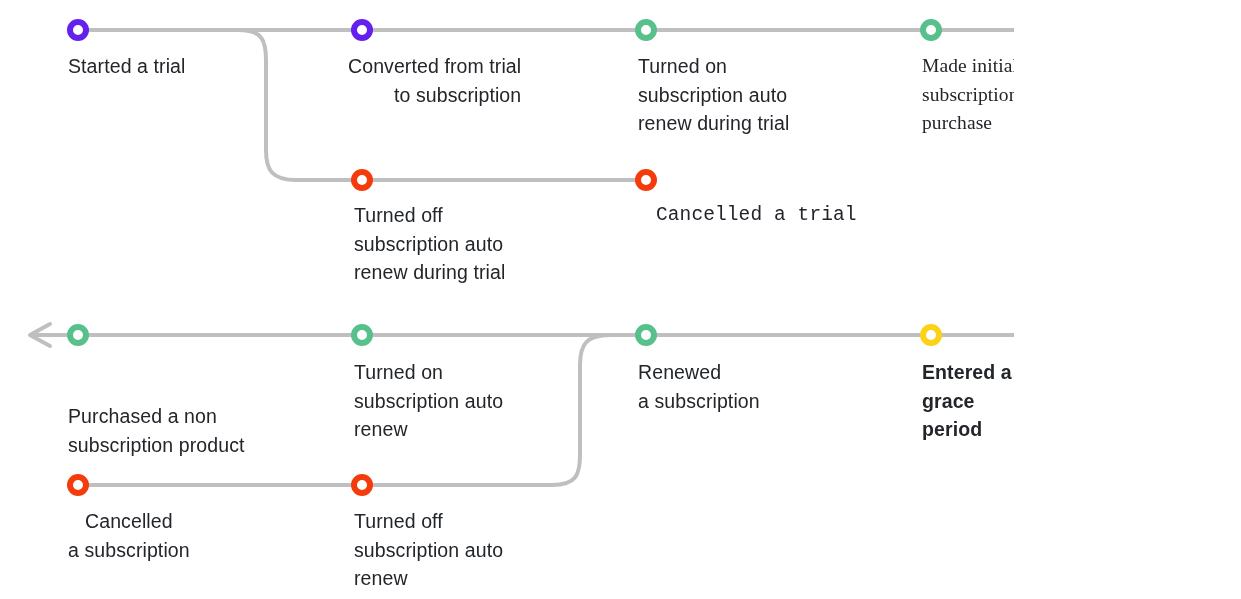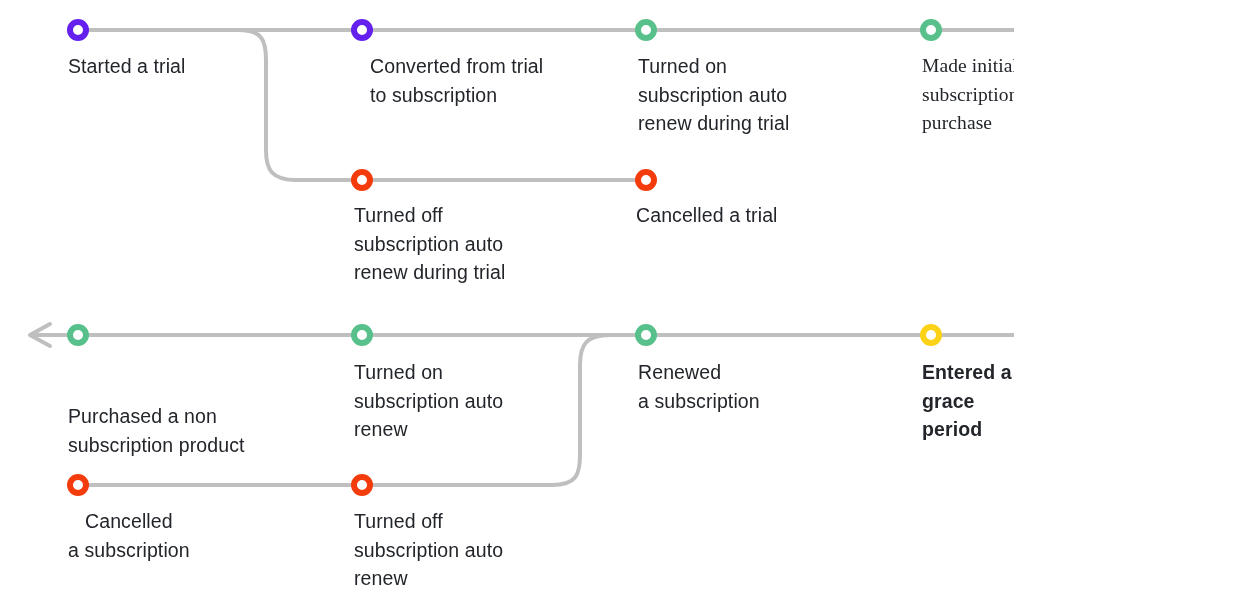--- a/index.html
+++ b/index.html
@@ -79,31 +79,31 @@
       <div class="node" style="left: 635px; top: 169px; width: 22px; height: 22px; border: 6.5px solid rgb(244, 59, 12);"></div>
       <div class="node" style="left: 67px; top: 324px; width: 22px; height: 22px; border: 6.5px solid rgb(88, 192, 139);"></div>
       <div class="node" style="left: 351px; top: 324px; width: 22px; height: 22px; border: 6.5px solid rgb(88, 192, 139);"></div>
       <div class="node" style="left: 635px; top: 324px; width: 22px; height: 22px; border: 6.5px solid rgb(88, 192, 139);"></div>
       <div class="node" style="left: 920px; top: 324px; width: 22px; height: 22px; border: 6.5px solid rgb(252, 210, 23);"></div>
       <div class="node" style="left: 67px; top: 474px; width: 22px; height: 22px; border: 6.5px solid rgb(244, 59, 12);"></div>
       <div class="node" style="left: 351px; top: 474px; width: 22px; height: 22px; border: 6.5px solid rgb(244, 59, 12);"></div>
     </div>
   <div id="labels-layer">
       <div class="label" style="left: 68px; top: 52px;">Started a trial</div>
-      <div class="label" style="left: 370px; top: 52px;">Converted from trial
+      <div class="label" style="left: 348px; top: 52px; text-align: right;">Converted from trial
 to subscription</div>
       <div class="label" style="left: 638px; top: 52px;">Turned on
 subscription auto
 renew during trial</div>
       <div class="label" style="left: 922px; top: 52px; font-family: Liberation Serif, serif;">Made initial
 subscription purchase</div>
       <div class="label" style="left: 354px; top: 201px;">Turned off
 subscription auto
 renew during trial</div>
-      <div class="label" style="left: 636px; top: 201px;">Cancelled a trial</div>
+      <div class="label" style="left: 656px; top: 201px; font-family: Liberation Mono, monospace;">Cancelled a trial</div>
       <div class="label" style="left: 68px; top: 358px; margin-top: 44px;">Purchased a non
 subscription product</div>
       <div class="label" style="left: 354px; top: 358px;">Turned on
 subscription auto
 renew</div>
       <div class="label" style="left: 638px; top: 358px;">Renewed
 a subscription</div>
       <div class="label" style="left: 922px; top: 358px; font-weight: bold;">Entered a grace
 period</div>
       <div class="label" style="left: 68px; top: 507px; text-align: center;">Cancelled

